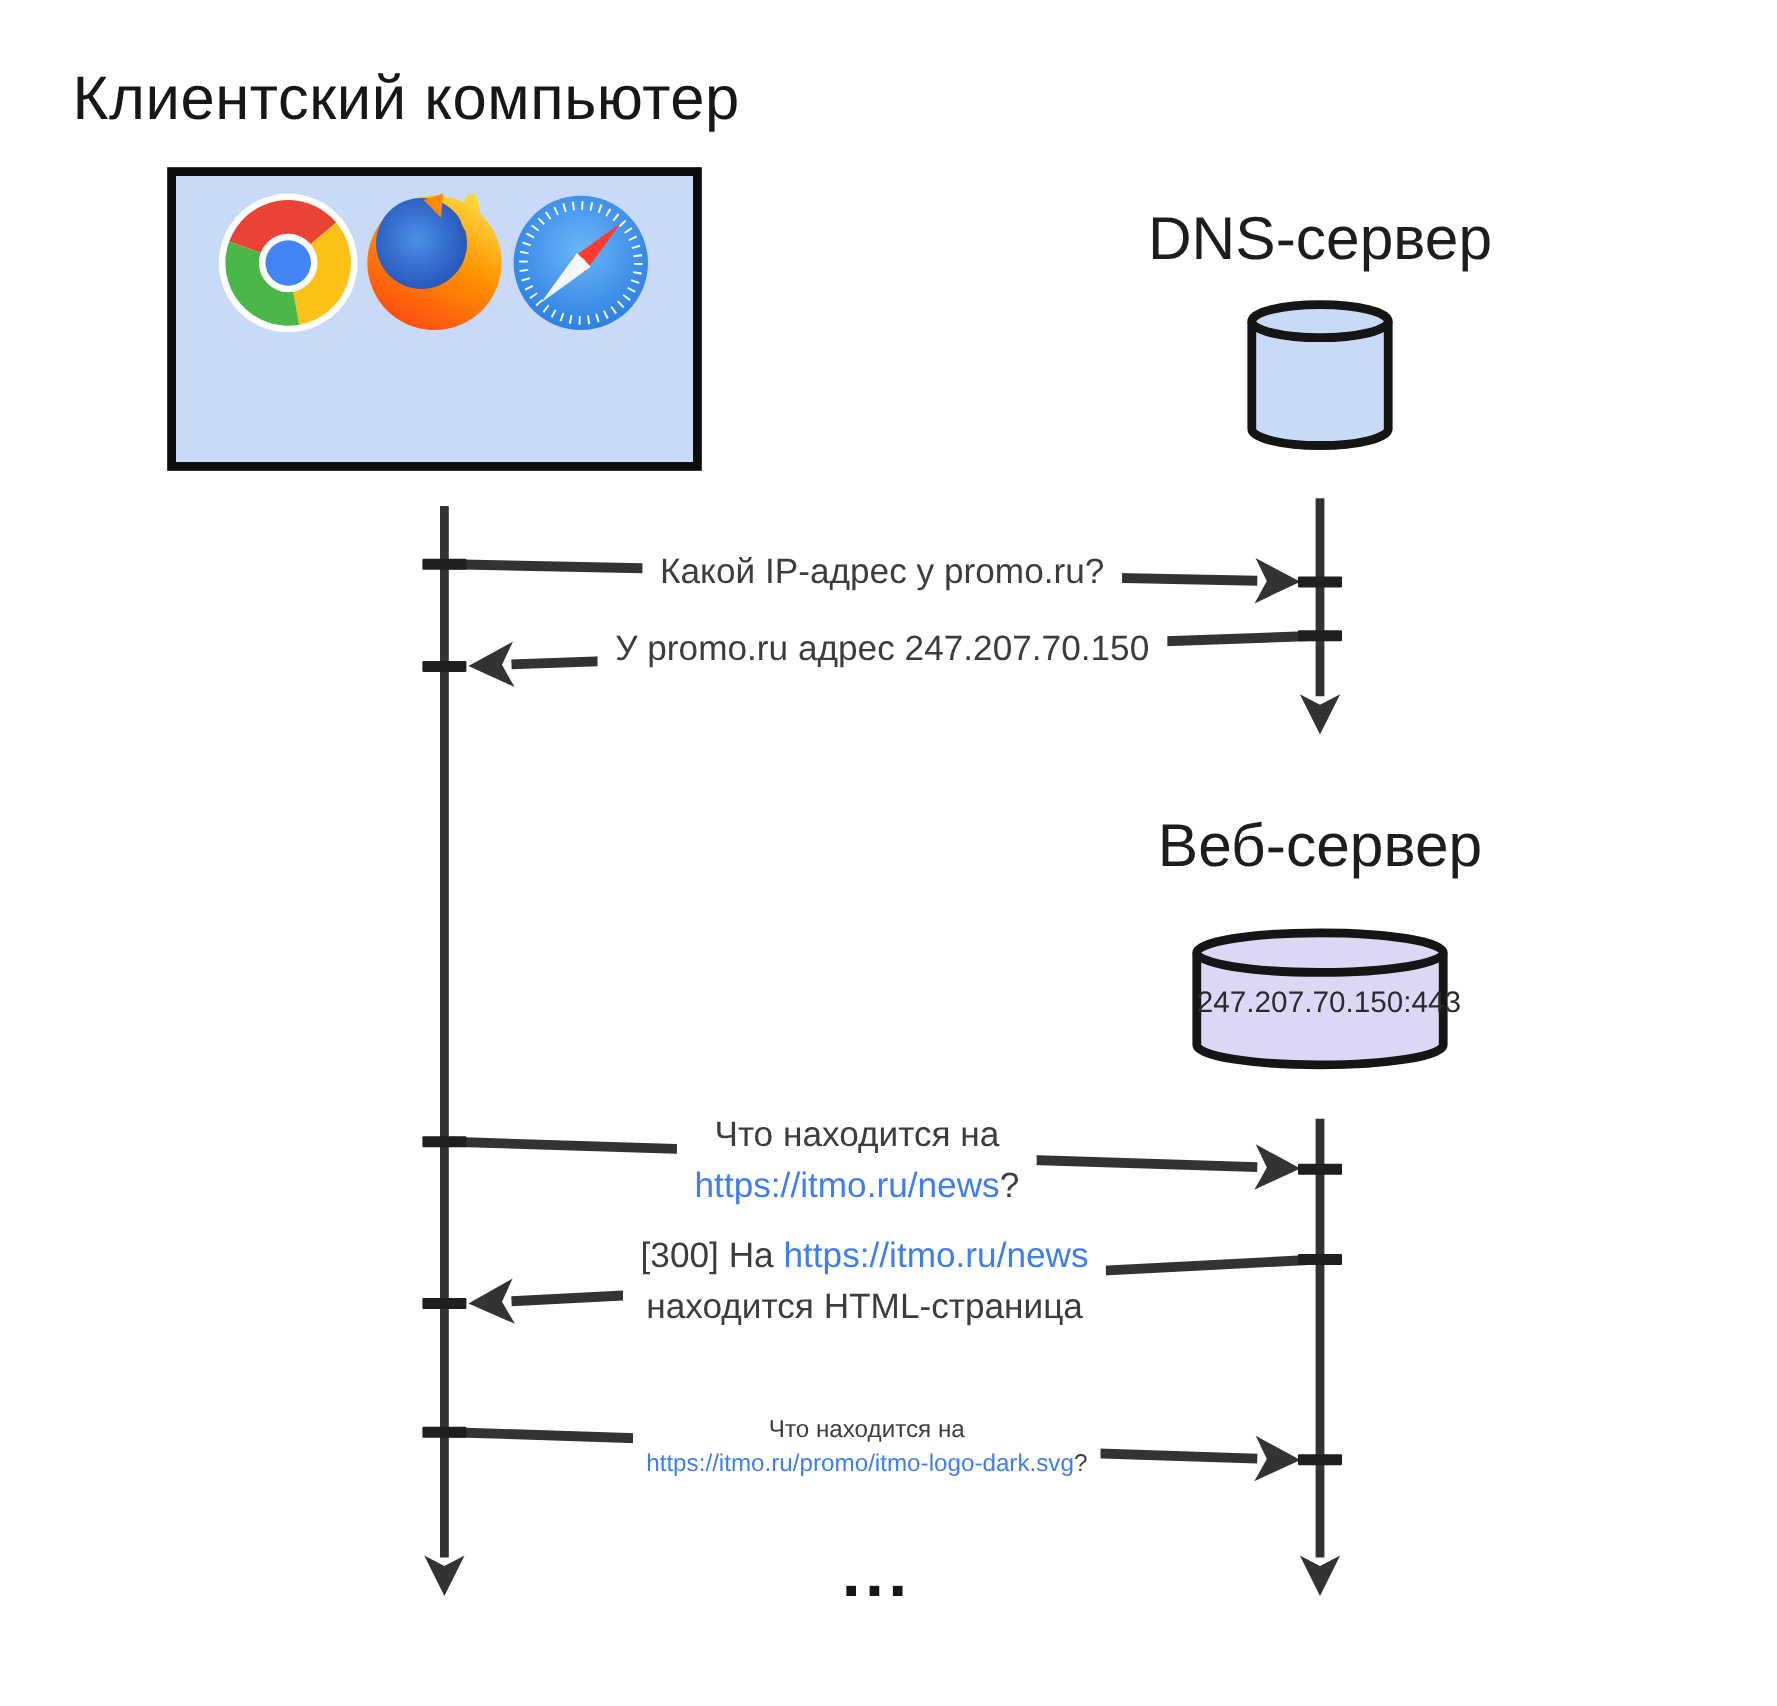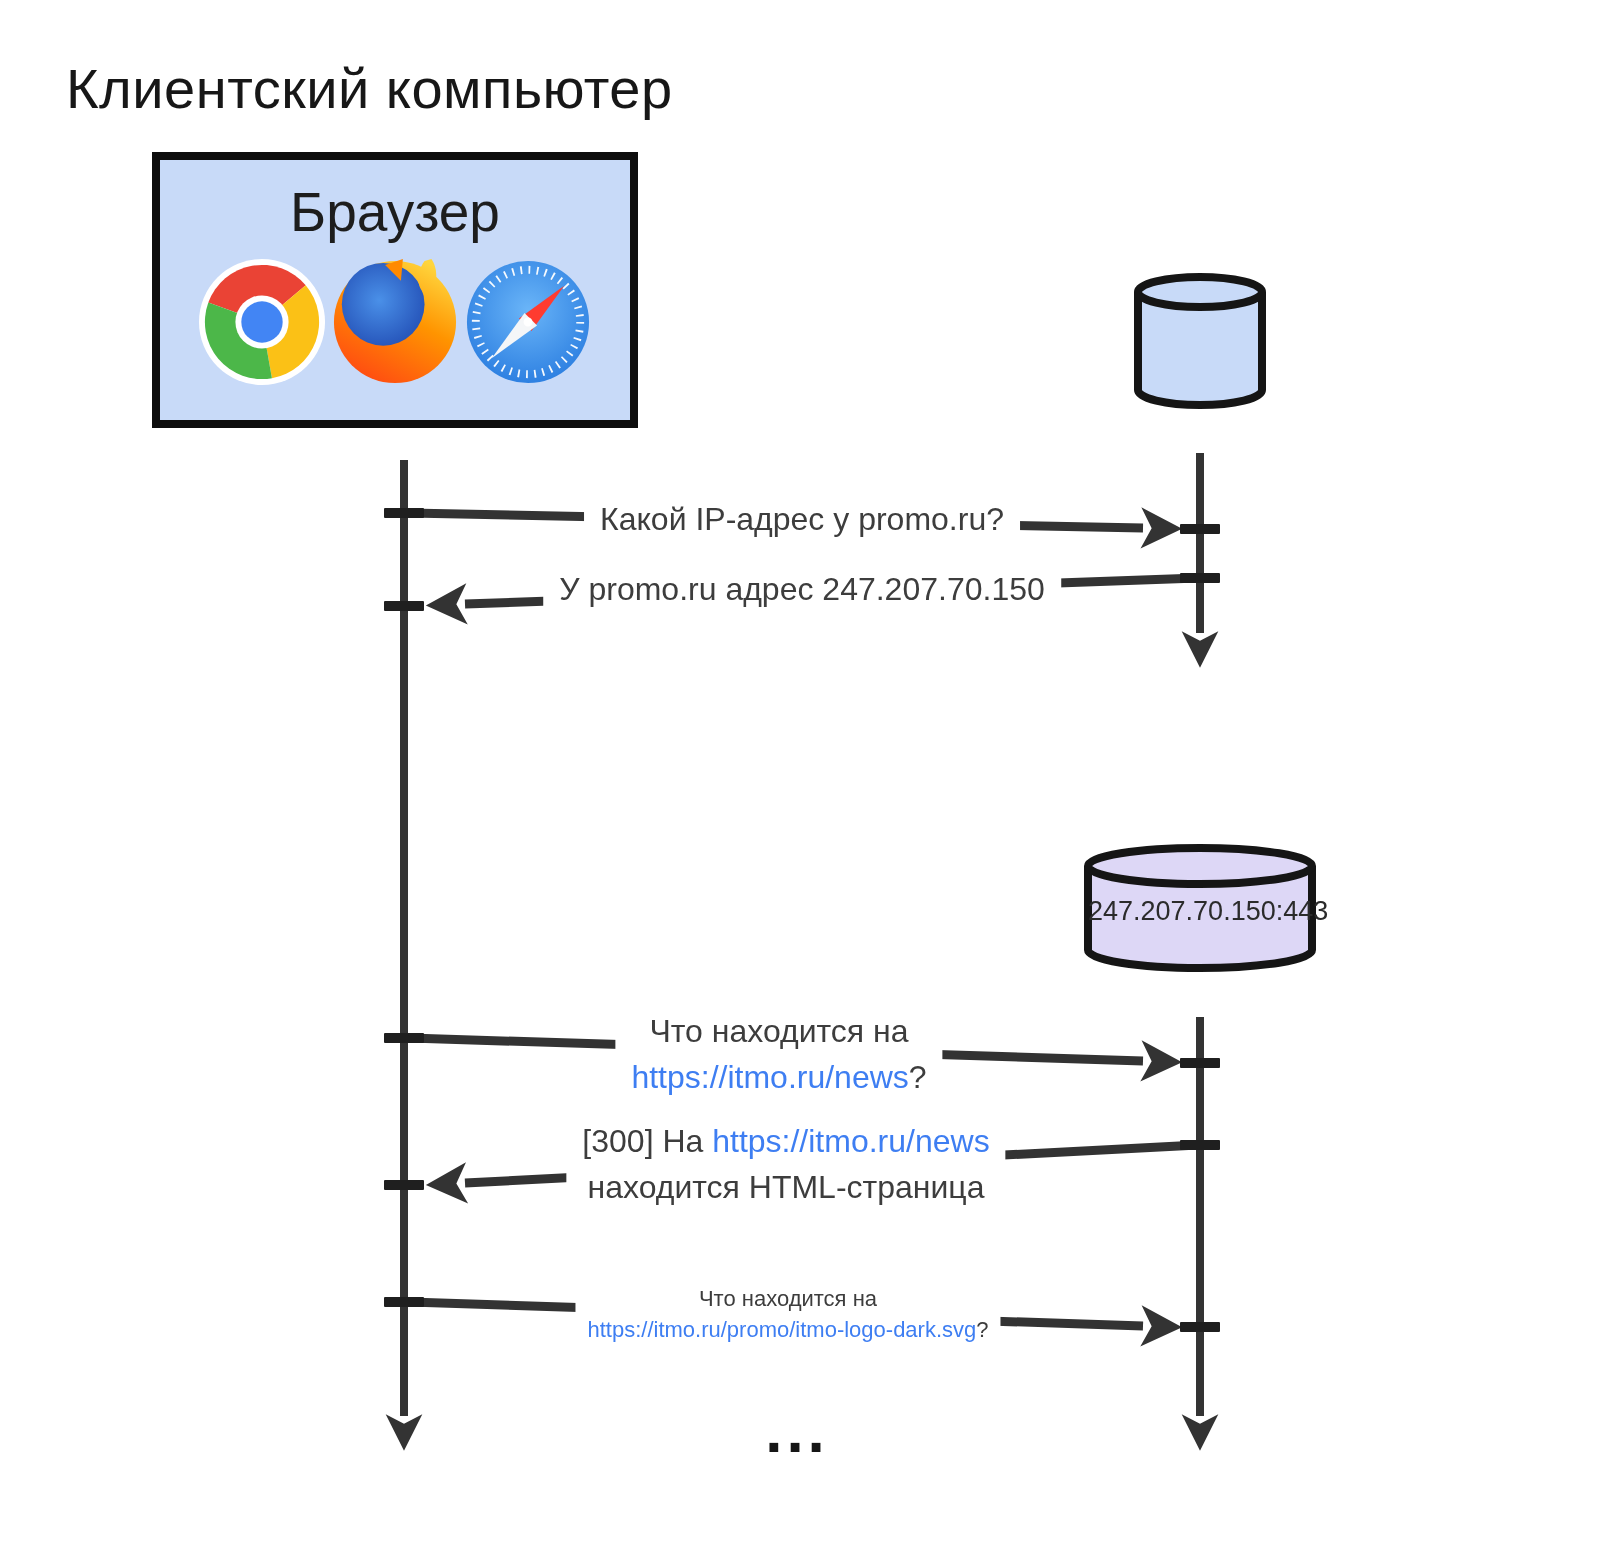--- a/index.html
+++ b/index.html
@@ -60,21 +60,20 @@
   }
 </style>
 </head>
 <body>
 
 <div class="canvas">
 
   <div class="abs title">Клиентский компьютер</div>
 
   <div class="abs client-box">
-    <div class="client-label">Браузер</div>
     <div class="icons-row">
 
       <svg width="130" height="130" viewBox="0 0 132 132">
         <circle cx="66" cy="66" r="64" fill="#ffffff"></circle>
         <path d="M66 66 L11.5 46.2 A58 58 0 0 1 110.4 28.7 Z" fill="#ea4335"></path>
         <path d="M66 66 L110.4 28.7 A58 58 0 0 1 76.1 123.1 Z" fill="#fbc116"></path>
         <path d="M66 66 L76.1 123.1 A58 58 0 0 1 11.5 46.2 Z" fill="#4cb749"></path>
         <circle cx="66" cy="66" r="27" fill="#ffffff"></circle>
         <circle cx="66" cy="66" r="21" fill="#4285f4"></circle>
       </svg>
@@ -109,25 +108,27 @@
         <circle cx="66" cy="66" r="53" fill="none" stroke="#ffffff" stroke-width="8" stroke-dasharray="1.8 6.53" opacity="0.95"></circle>
         <g transform="rotate(45 66 66)">
           <path d="M66 14 L75 70 L57 70 Z" fill="#ff3b30"></path>
           <path d="M57 62 L75 62 L66 118 Z" fill="#f4f6f8"></path>
           <circle cx="66" cy="66" r="4.5" fill="#ffffff"></circle>
         </g>
       </svg>
     </div>
   </div>
 
+  <div class="abs entity-label dns-label">DNS-сервер</div>
   <svg class="cyl" style="left:1128px;top:270px" width="144" height="144" viewBox="0 0 144 144">
     <path d="M10 22 V120 A62 15 0 0 0 134 120 V22" fill="#c8daf8" stroke="#151515" stroke-width="8" stroke-linejoin="round"></path>
     <ellipse cx="72" cy="22" rx="62" ry="15" fill="#c8daf8" stroke="#151515" stroke-width="8"></ellipse>
   </svg>
 
+  <div class="abs entity-label web-label">Веб-сервер</div>
   <svg class="cyl" style="left:1080px;top:840px" width="240" height="140" viewBox="0 0 240 140">
     <path d="M8 26 V110 A112 18 0 0 0 232 110 V26" fill="#ddd7f6" stroke="#151515" stroke-width="8" stroke-linejoin="round"></path>
     <ellipse cx="120" cy="26" rx="112" ry="18" fill="#ddd7f6" stroke="#151515" stroke-width="8"></ellipse>
   </svg>
   <div class="abs web-address">247.207.70.150:443</div>
 
   <svg class="overlay" width="1615" height="1551" viewBox="0 0 1615 1551">
     <defs>
       <marker id="arr" viewBox="0 0 12 12" refX="1.5" refY="6" markerWidth="5.5" markerHeight="5.5" orient="auto-start-reverse" markerUnits="strokeWidth">
         <path d="M1 1 L11 6 L1 11 L3.6 6 Z" fill="#333333"></path>

